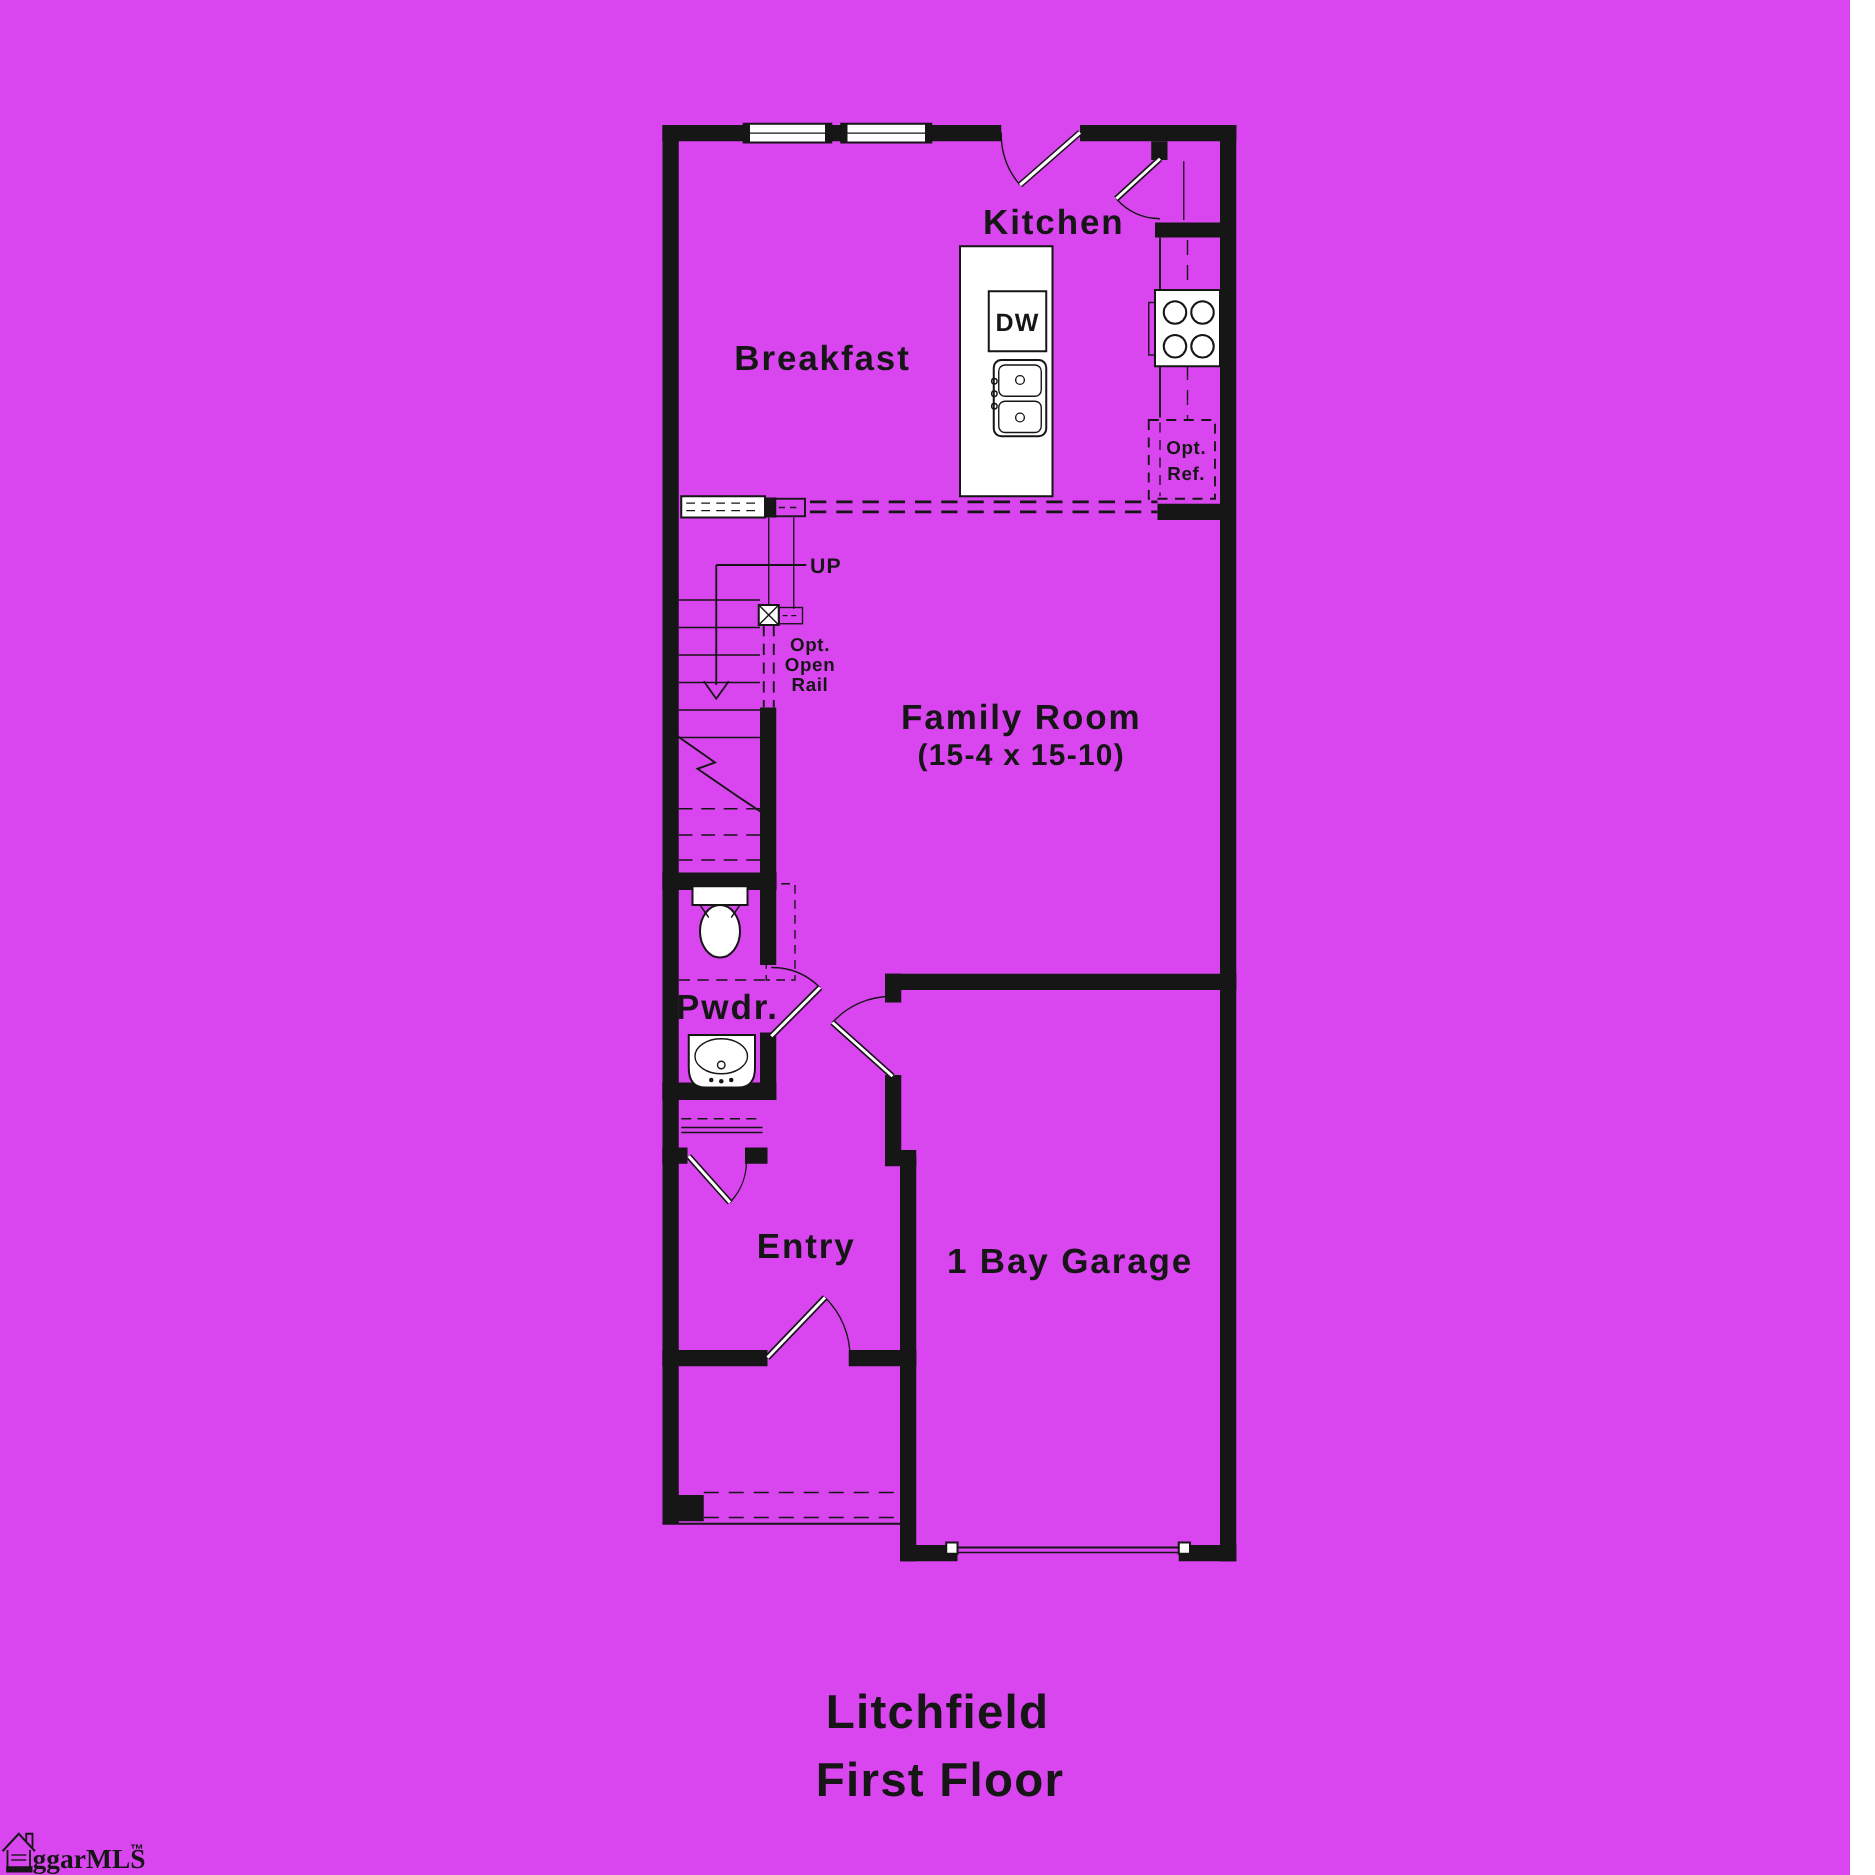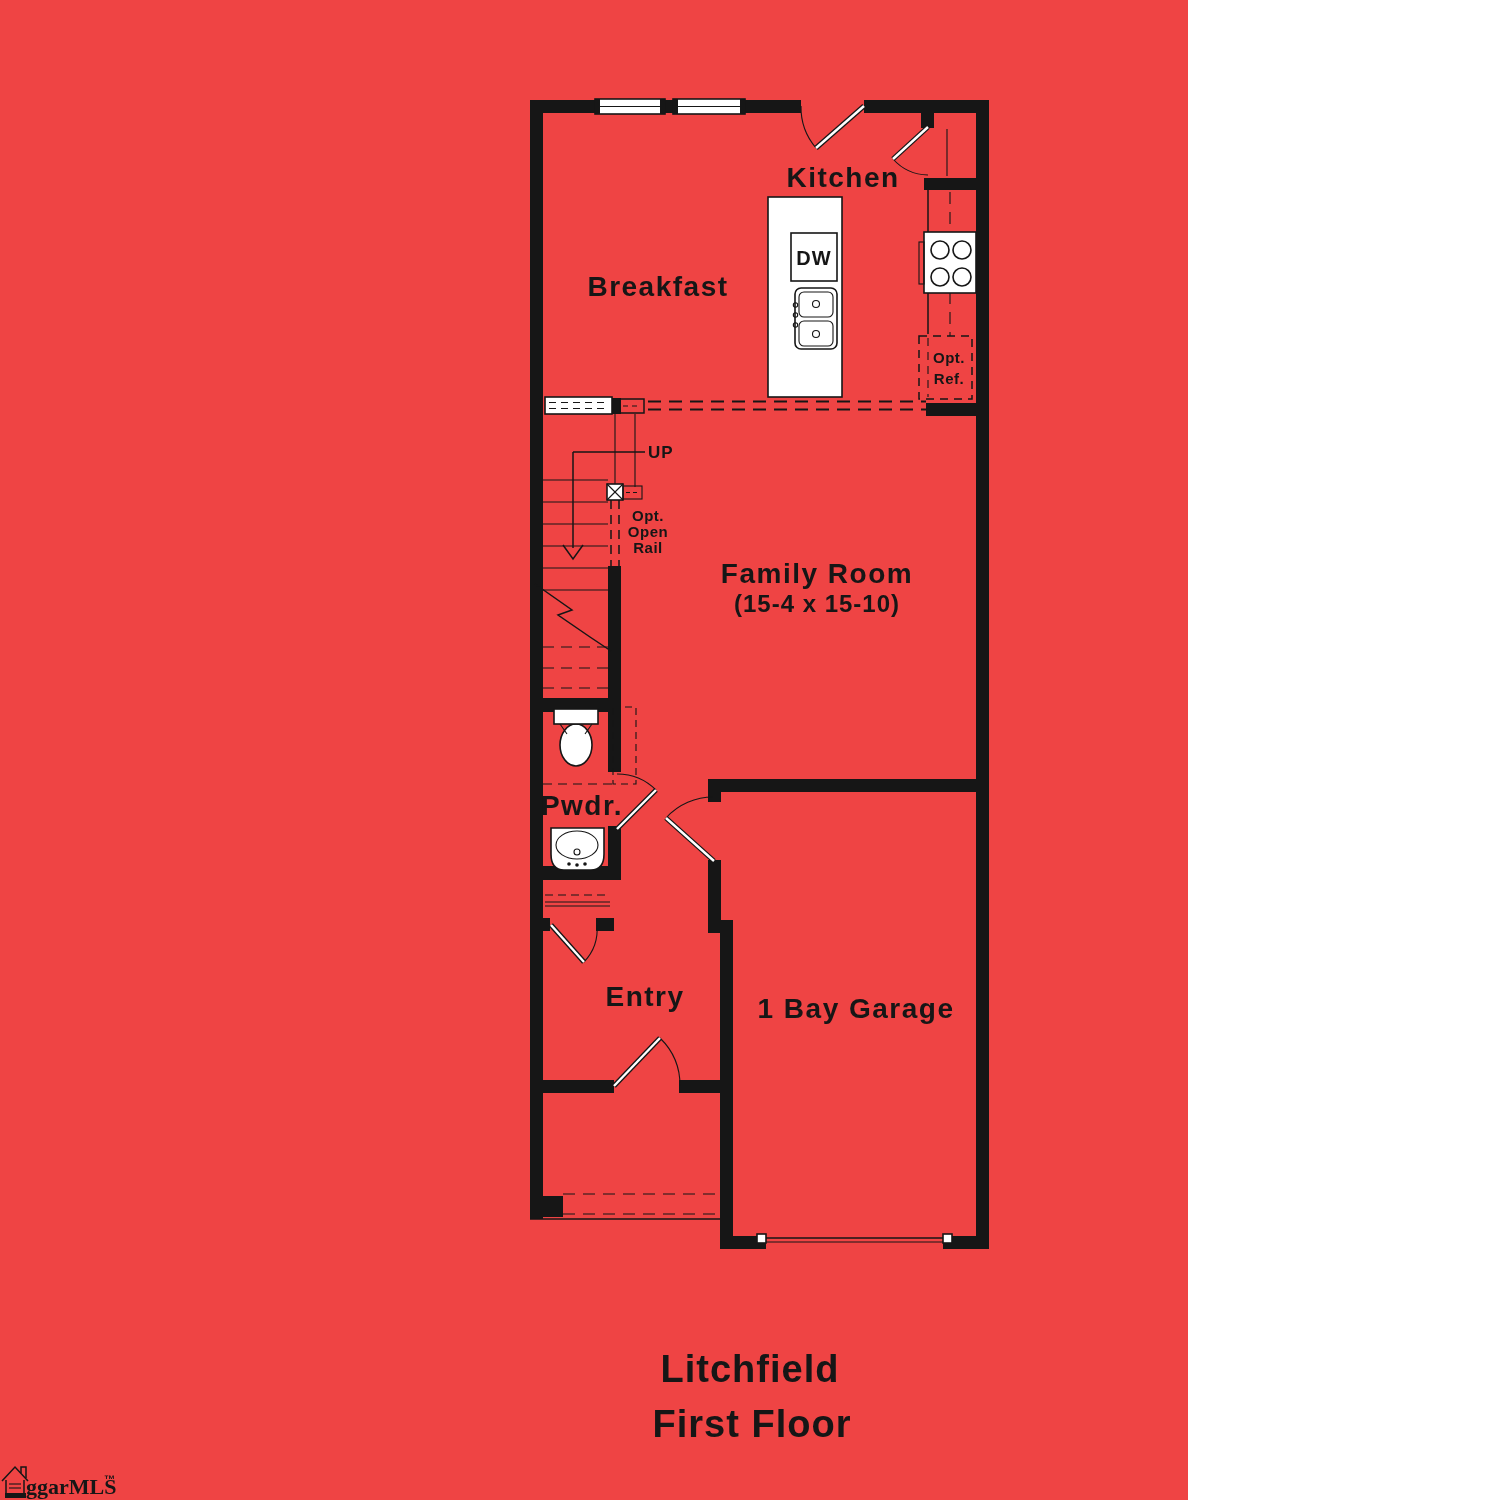--- a/index.html
+++ b/index.html
@@ -1,16 +1,16 @@
 <!DOCTYPE html>
 <html><head>
 <meta charset="utf-8">
 <style>
   html,body{margin:0;padding:0;background:#fff;}
-  .canvas{position:relative;width:1188px;height:1500px;background:#ef4444;overflow:hidden;text-decoration:underline;}
+  .canvas{position:relative;width:1480px;height:1500px;background:#d946ef;overflow:hidden;text-decoration:underline;}
   svg{position:absolute;left:0;top:0;}
   text{font-family:"Liberation Sans",sans-serif;fill:#161616;font-weight:bold;}
   .room{font-size:28px;letter-spacing:1.5px;text-anchor:middle;}
   .dim{font-size:24px;letter-spacing:1px;text-anchor:middle;}
   .sm{font-size:15px;letter-spacing:.5px;text-anchor:middle;}
   .up{font-size:17px;letter-spacing:1px;}
   .dw{font-size:20px;letter-spacing:1px;text-anchor:middle;}
   .ttl{font-size:38px;letter-spacing:1px;text-anchor:middle;}
   .logo-t{font-family:"Liberation Serif",serif;font-size:22px;font-weight:bold;}
   .logo-tm{font-size:11px;}

